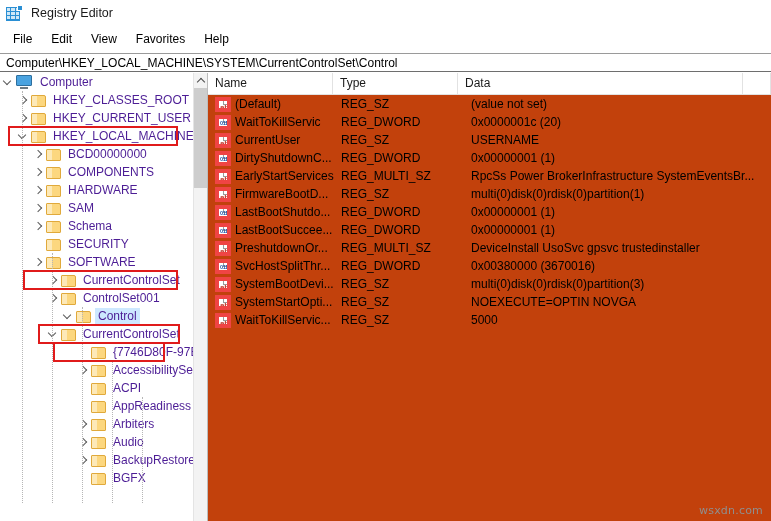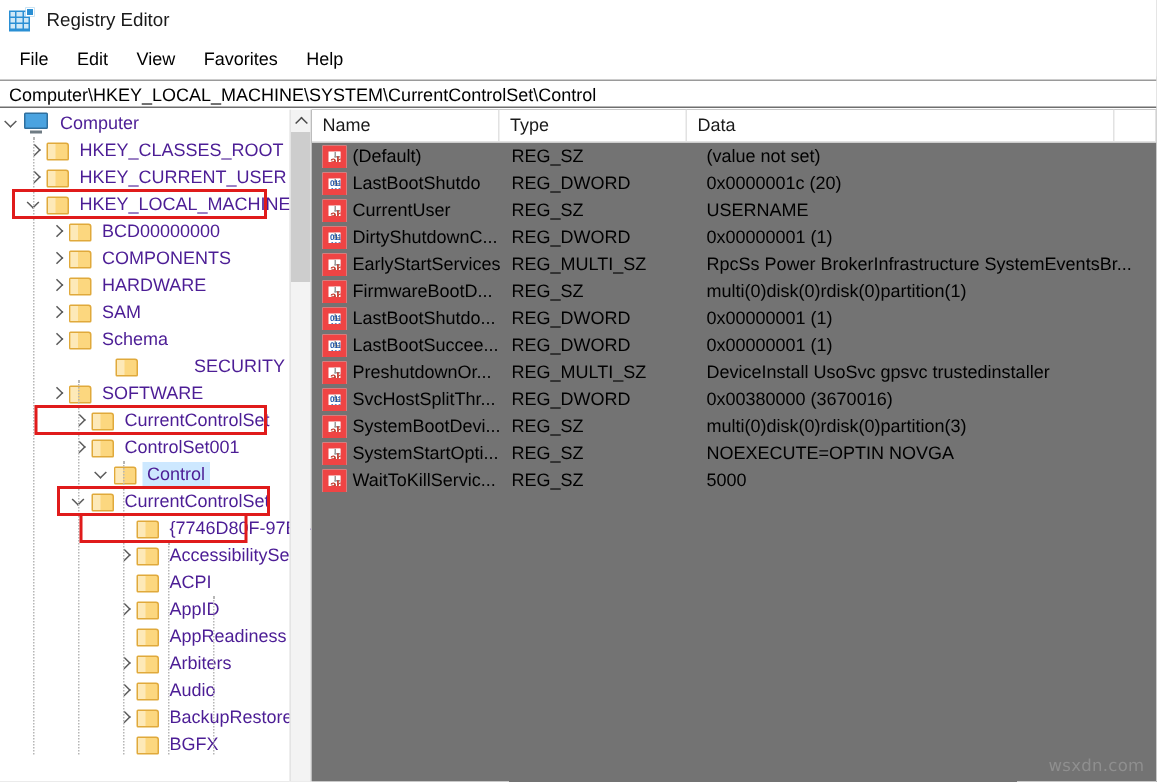--- a/index.html
+++ b/index.html
@@ -256,21 +256,21 @@
     width: 13px;
     height: 100px;
     background: #cdcdcd;
   }
 
   
   #values-panel {
     position: relative;
     flex: 1 1 auto;
     height: 100%;
-    background: #737373;
+    background: #c2410c;
     overflow: hidden;
   }
   #values-header {
     height: 21px;
     display: flex;
     border-bottom: 1px solid #e2e2e2;
     background: #ffffff;
     position: relative;
   }
   .col-head {
@@ -435,21 +435,21 @@
         <div class="tree-row" style="padding-left: 31px;">
           <div class="twisty collapsed"></div>
           <div class="folder-icon"></div>
           <span class="tree-label">SAM</span>
         </div>
         <div class="tree-row" style="padding-left: 31px;">
           <div class="twisty collapsed"></div>
           <div class="folder-icon"></div>
           <span class="tree-label">Schema</span>
         </div>
-        <div class="tree-row" style="padding-left: 31px; justify-content: space-between;">
+        <div class="tree-row" style="padding-left: 31px;">
           <div class="twisty"></div>
           <div class="folder-icon"></div>
           <span class="tree-label">SECURITY</span>
         </div>
         <div class="tree-row" style="padding-left: 31px;">
           <div class="twisty collapsed"></div>
           <div class="folder-icon"></div>
           <span class="tree-label">SOFTWARE</span>
         </div>
         <div class="tree-row" style="padding-left: 46px;">
@@ -479,25 +479,20 @@
         </div>
         <div class="tree-row" style="padding-left: 76px;">
           <div class="twisty collapsed"></div>
           <div class="folder-icon"></div>
           <span class="tree-label">AccessibilitySetti</span>
         </div>
         <div class="tree-row" style="padding-left: 76px;">
           <div class="twisty"></div>
           <div class="folder-icon"></div>
           <span class="tree-label">ACPI</span>
-        </div>
-        <div class="tree-row" style="padding-left: 76px;">
-          <div class="twisty collapsed"></div>
-          <div class="folder-icon"></div>
-          <span class="tree-label">AppID</span>
         </div>
         <div class="tree-row" style="padding-left: 76px;">
           <div class="twisty"></div>
           <div class="folder-icon"></div>
           <span class="tree-label">AppReadiness</span>
         </div>
         <div class="tree-row" style="padding-left: 76px;">
           <div class="twisty collapsed"></div>
           <div class="folder-icon"></div>
           <span class="tree-label">Arbiters</span>
@@ -549,21 +544,21 @@
           </div>
           <div class="cell cell-name">(Default)</div>
           <div class="cell cell-type">REG_SZ</div>
           <div class="cell cell-data">(value not set)</div>
         </div>
         <div class="value-row">
           <div class="val-icon binary-icon">
             <span class="corner"></span>
             <span class="glyph">011<br>110</span>
           </div>
-          <div class="cell cell-name">LastBootShutdo</div>
+          <div class="cell cell-name">WaitToKillServic</div>
           <div class="cell cell-type">REG_DWORD</div>
           <div class="cell cell-data">0x0000001c (20)</div>
         </div>
         <div class="value-row">
           <div class="val-icon string-icon">
             <span class="corner"></span>
             <span class="glyph">ab</span>
           </div>
           <div class="cell cell-name">CurrentUser</div>
           <div class="cell cell-type">REG_SZ</div>

